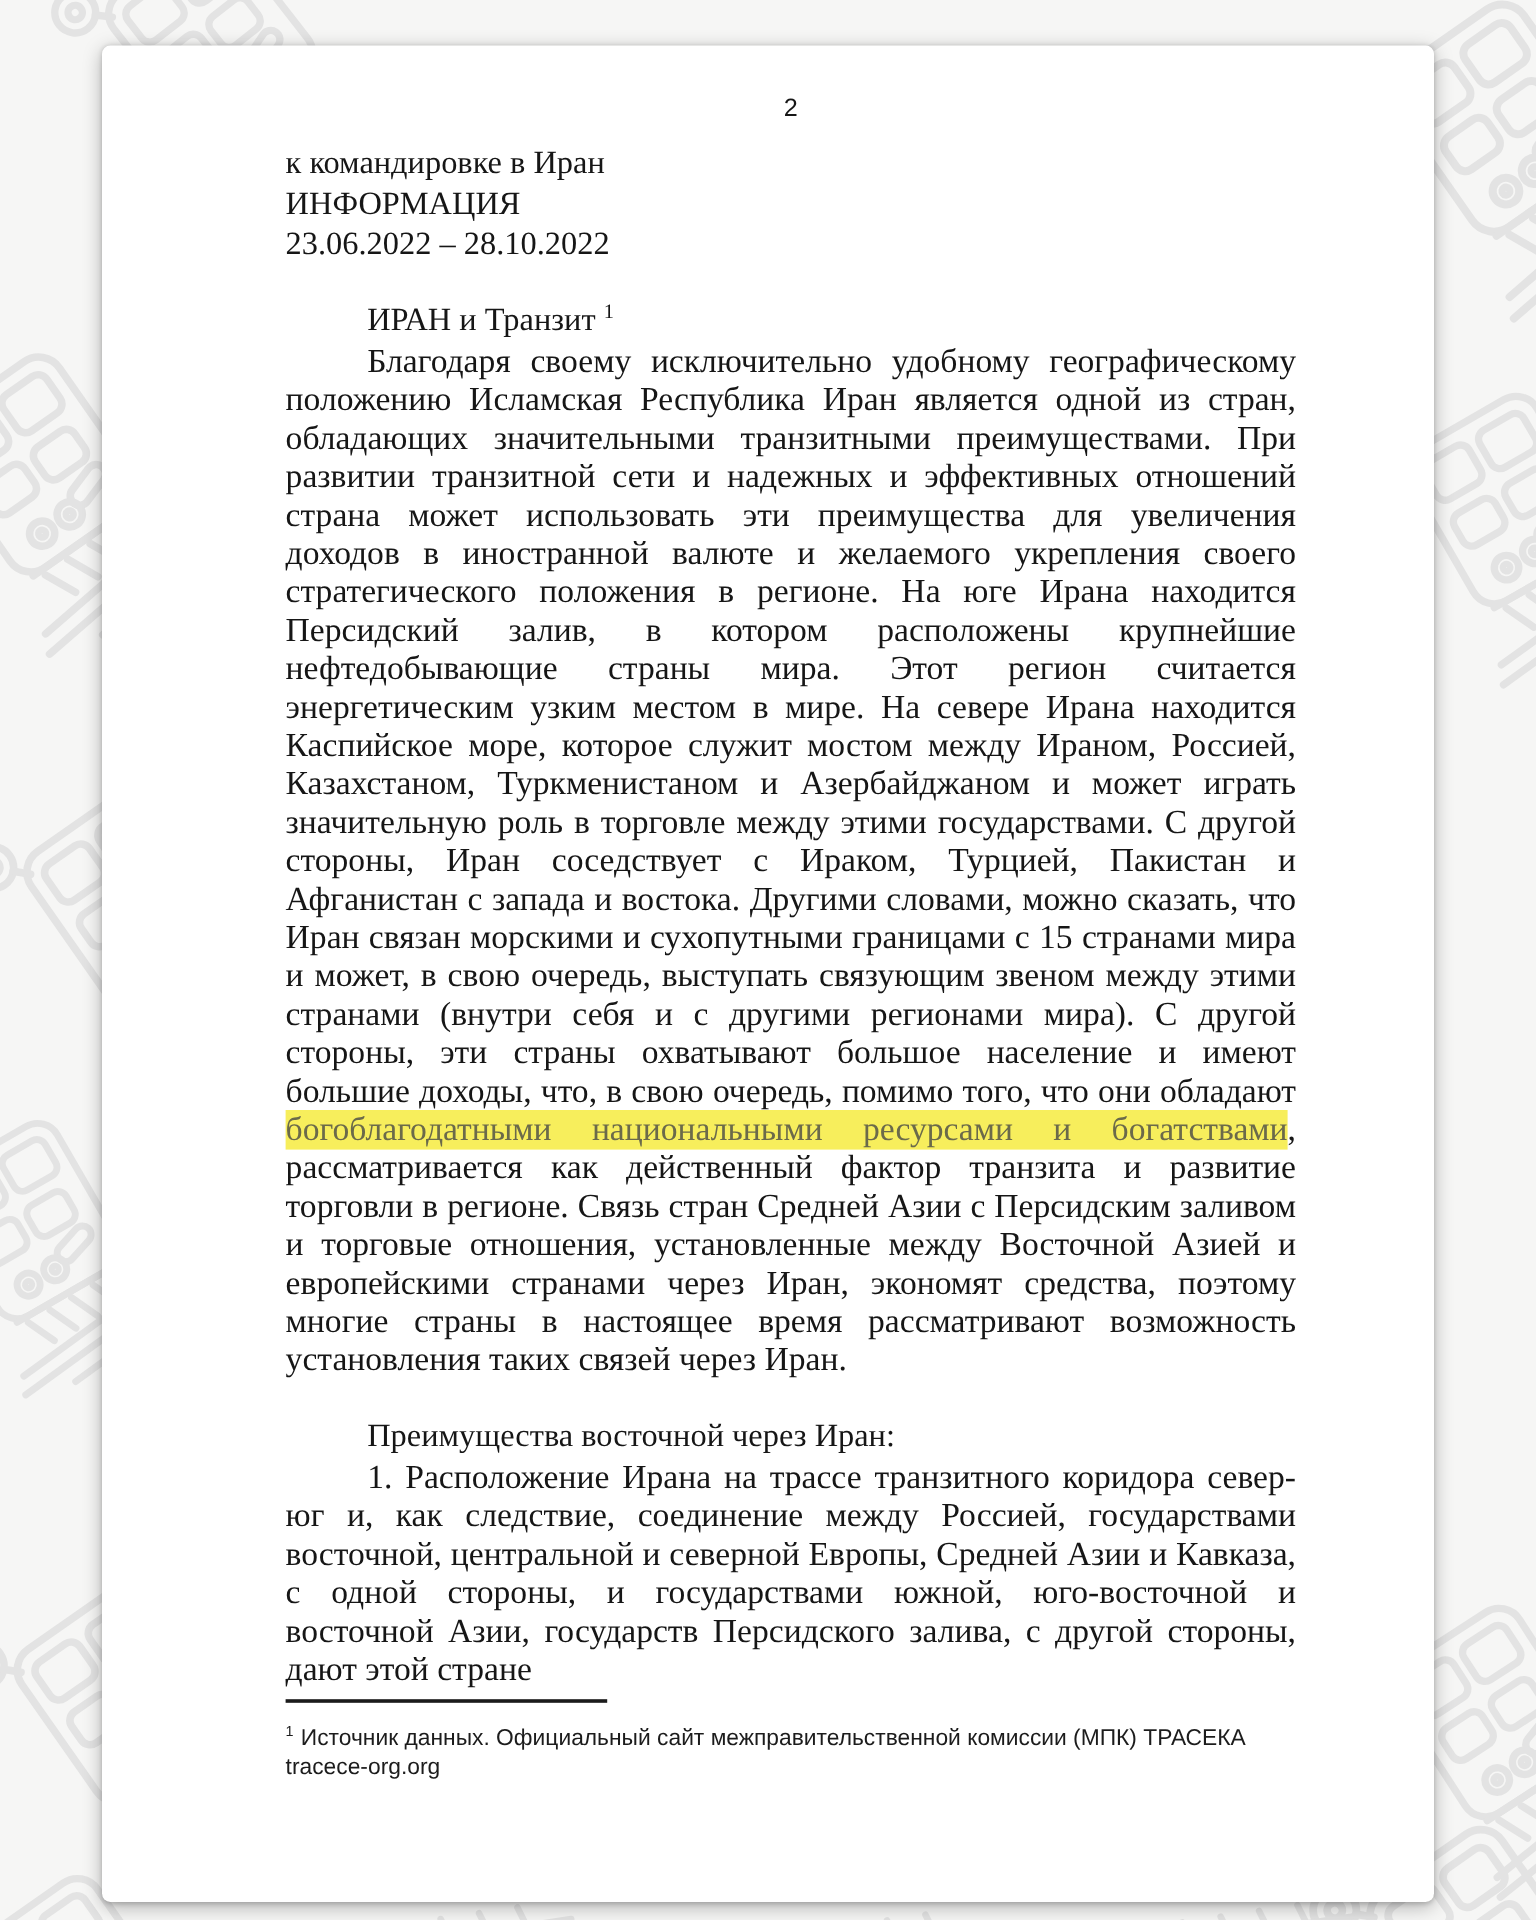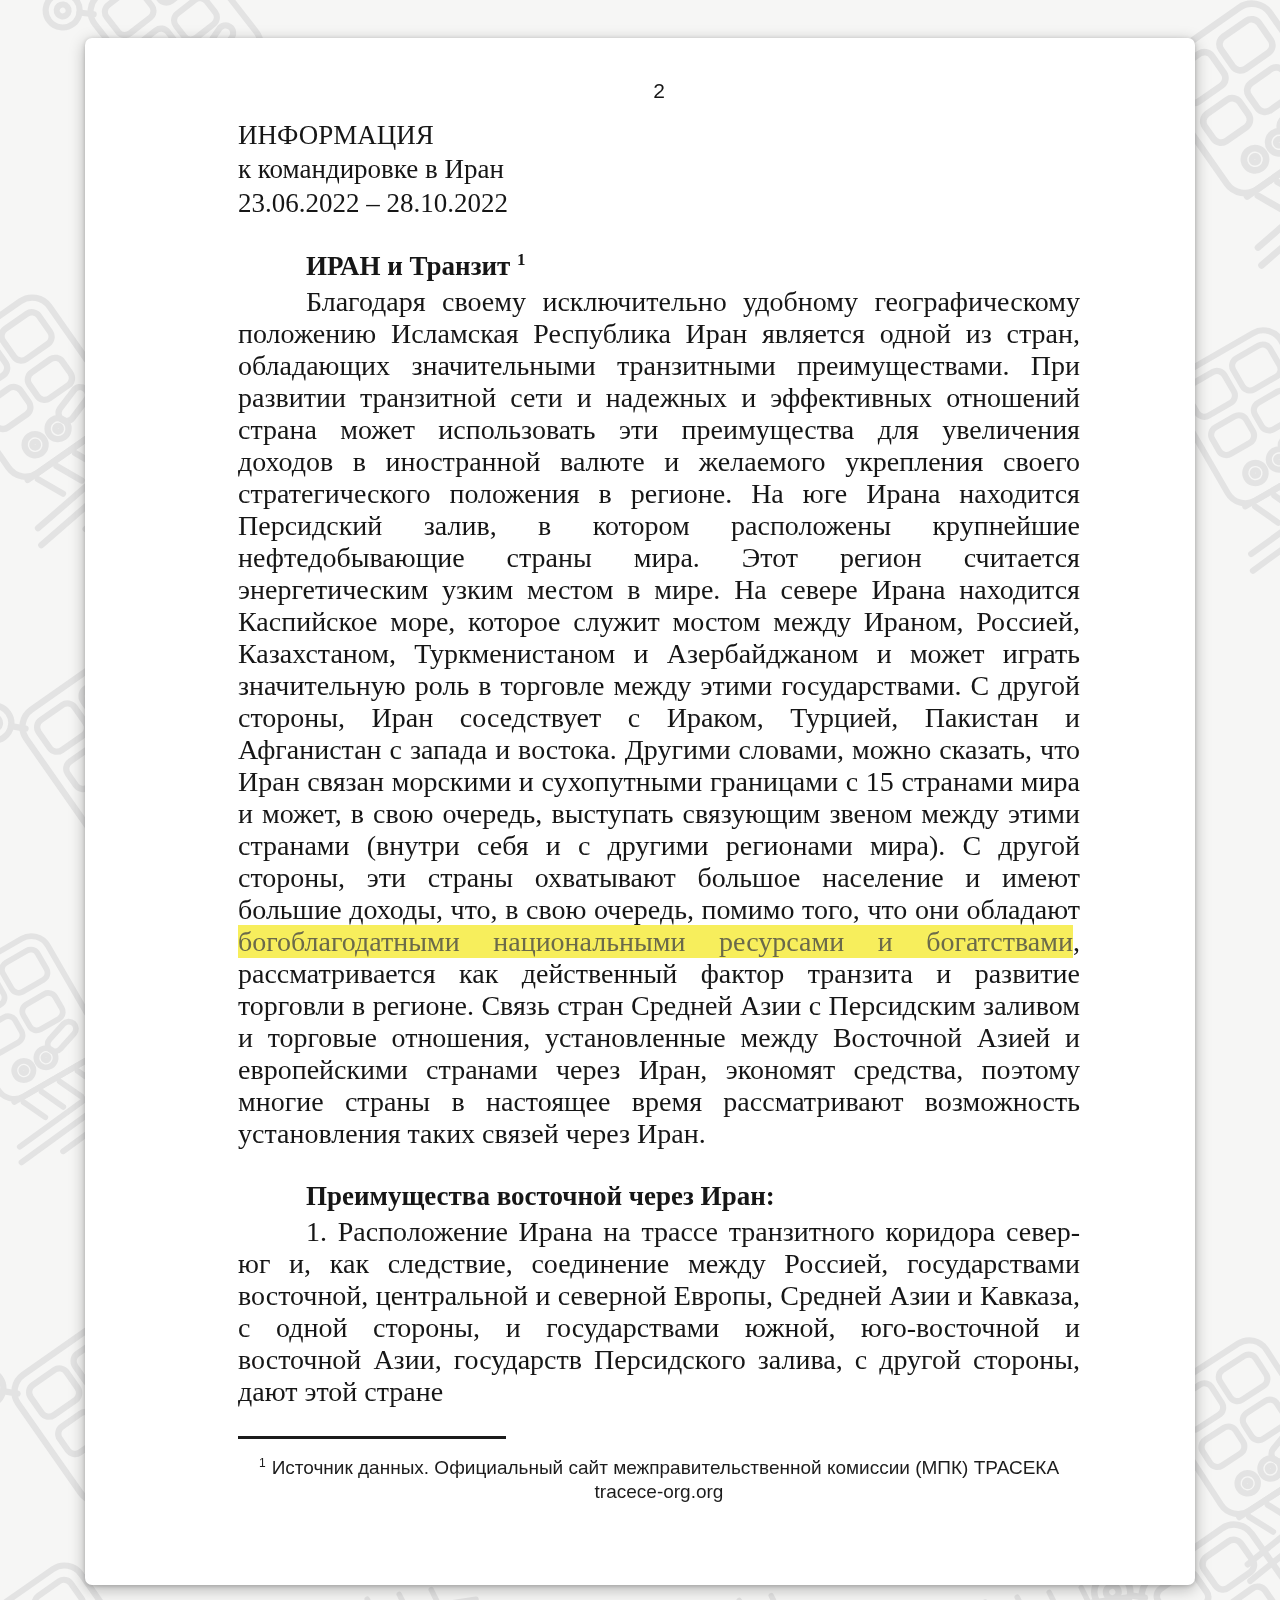--- a/index.html
+++ b/index.html
@@ -41,21 +41,21 @@
   .page-number{
     text-align:center;
     font:400 21px/26px "Liberation Sans", sans-serif;
     margin-bottom:14px;
   }
   .header-block{
     font-size:27px;
     line-height:34px;
   }
   .doc-body .heading{
-    font-weight:bold;
+    font-weight:normal;
     font-size:27px;
     line-height:32px;
     text-indent:68px;
     margin:30px 0 4px 0;
   }
   .doc-body .heading sup{
     font-size:17px;
     line-height:0;
   }
   .doc-body .para{
@@ -65,21 +65,21 @@
     text-indent:68px;
   }
   .doc-body .para .hl{
     background:var(--hl);
     color:var(--hl-ink);
     padding:1px 0;
   }
   
   .footnote{
     position:absolute;
-    left:153px;right:115px;bottom:81px;text-align:center;
+    left:153px;right:115px;bottom:100px;
   }
   .footnote-rule{
     width:268px;height:0;
     border-top:3px solid #1b1b1b;
     margin-bottom:12px;
   }
   .footnote-text{
     font:400 19px/24px "Liberation Sans", sans-serif;
     color:#1c1c1c;
   }
@@ -139,22 +139,22 @@
     <use href="#hatch" transform="translate(1030,1610) scale(1.6)"></use>
   </svg>
 </div>
 
 <div class="page">
   <div class="content">
 
     <div class="page-number">2</div>
 
     <div class="header-block">
+      <div>к командировке в Иран</div>
       <div>ИНФОРМАЦИЯ</div>
-      <div>к командировке в Иран</div>
       <div>23.06.2022 – 28.10.2022</div>
     </div>
 
     <div class="doc-body">
 
     <div class="heading">ИРАН и Транзит <sup>1</sup></div>
         <div class="para"><span>Благодаря своему исключительно удобному географическому положению Исламская Республика Иран является одной из стран, обладающих значительными транзитными преимуществами. При развитии транзитной сети и надежных и эффективных отношений страна может использовать эти преимущества для увеличения доходов в иностранной валюте и желаемого укрепления своего стратегического положения в регионе. На юге Ирана находится Персидский залив, в котором расположены крупнейшие нефтедобывающие страны мира. Этот регион считается энергетическим узким местом в мире. На севере Ирана находится Каспийское море, которое служит мостом между Ираном, Россией, Казахстаном, Туркменистаном и Азербайджаном и может играть значительную роль в торговле между этими государствами. С другой стороны, Иран соседствует с Ираком, Турцией, Пакистан и Афганистан с запада и востока. Другими словами, можно сказать, что Иран связан морскими и сухопутными границами с 15 странами мира и может, в свою очередь, выступать связующим звеном между этими странами (внутри себя и с другими регионами мира). С другой стороны, эти страны охватывают большое население и имеют большие доходы, что, в свою очередь, помимо того, что они обладают </span><span class="hl">богоблагодатными национальными ресурсами и богатствами</span><span>, рассматривается как действенный фактор транзита и развитие торговли в регионе. Связь стран Средней Азии с Персидским заливом и торговые отношения, установленные между Восточной Азией и европейскими странами через Иран, экономят средства, поэтому многие страны в настоящее время рассматривают возможность установления таких связей через Иран.</span></div>
         <div class="heading">Преимущества восточной через Иран:</div>
         <div class="para"><span>1. Расположение Ирана на трассе транзитного коридора север-юг и, как следствие, соединение между Россией, государствами восточной, центральной и северной Европы, Средней Азии и Кавказа, с одной стороны, и государствами южной, юго-восточной и восточной Азии, государств Персидского залива, с другой стороны, дают этой стране</span></div>
       </div>

